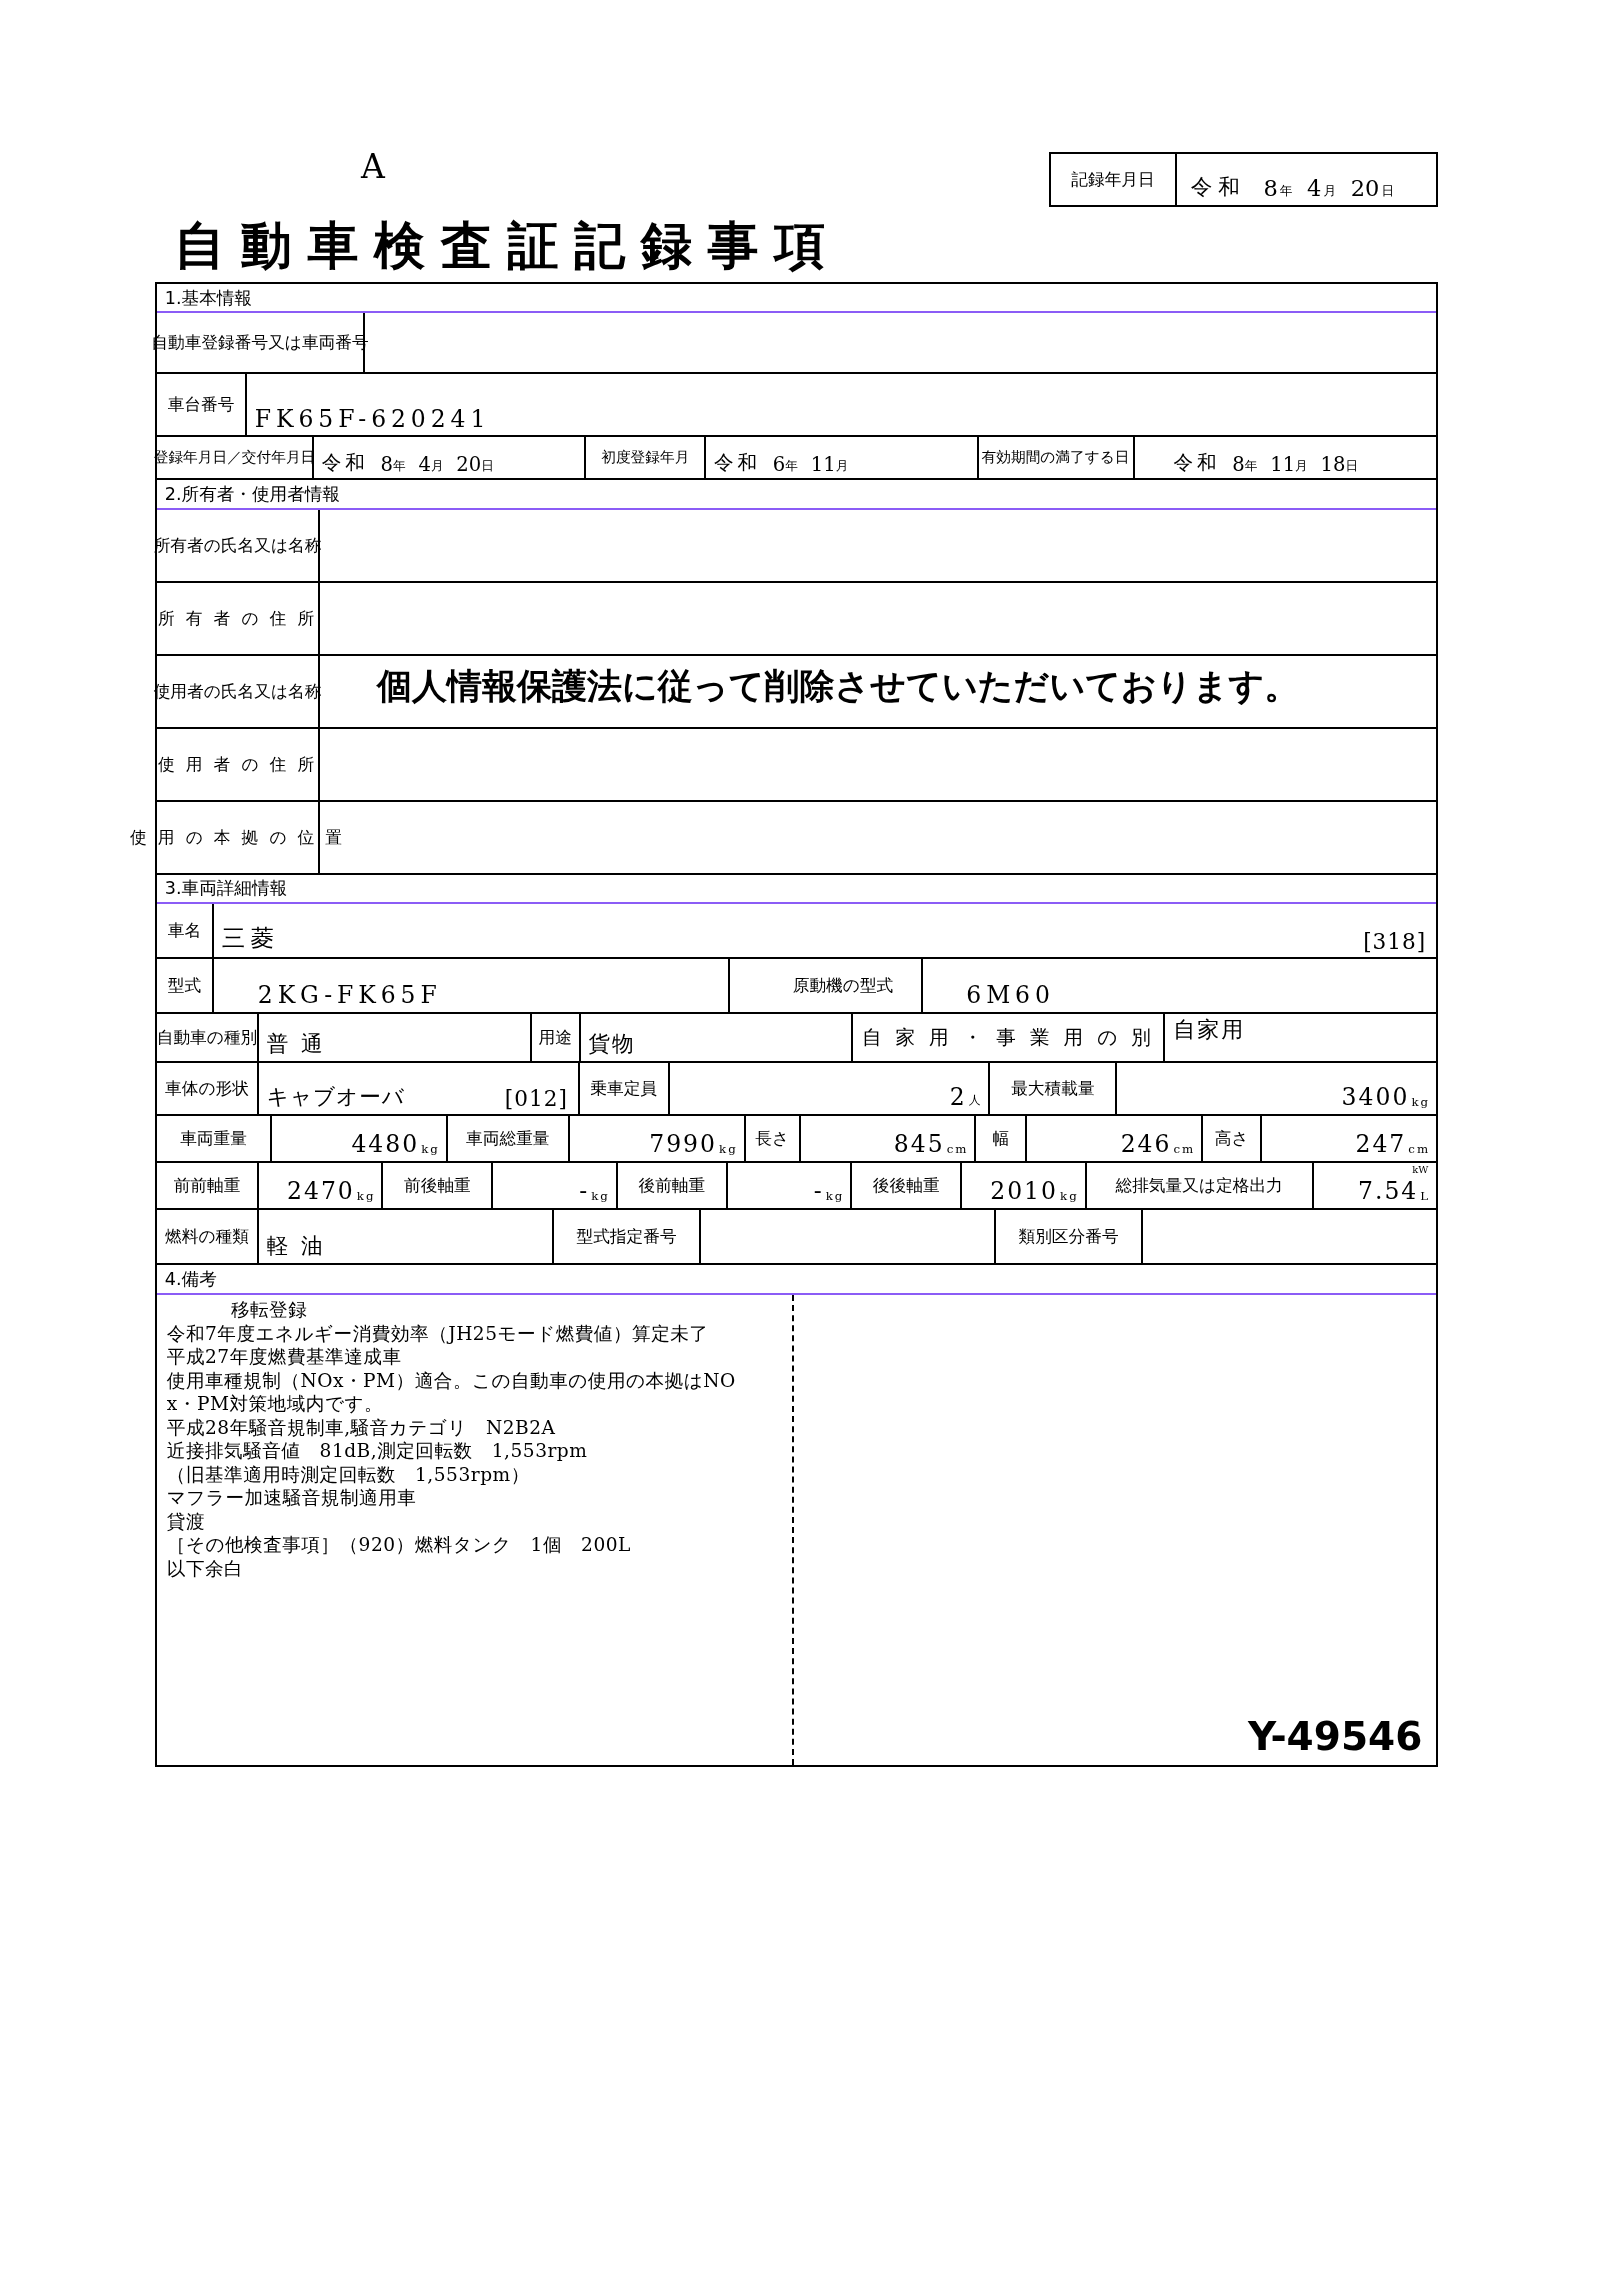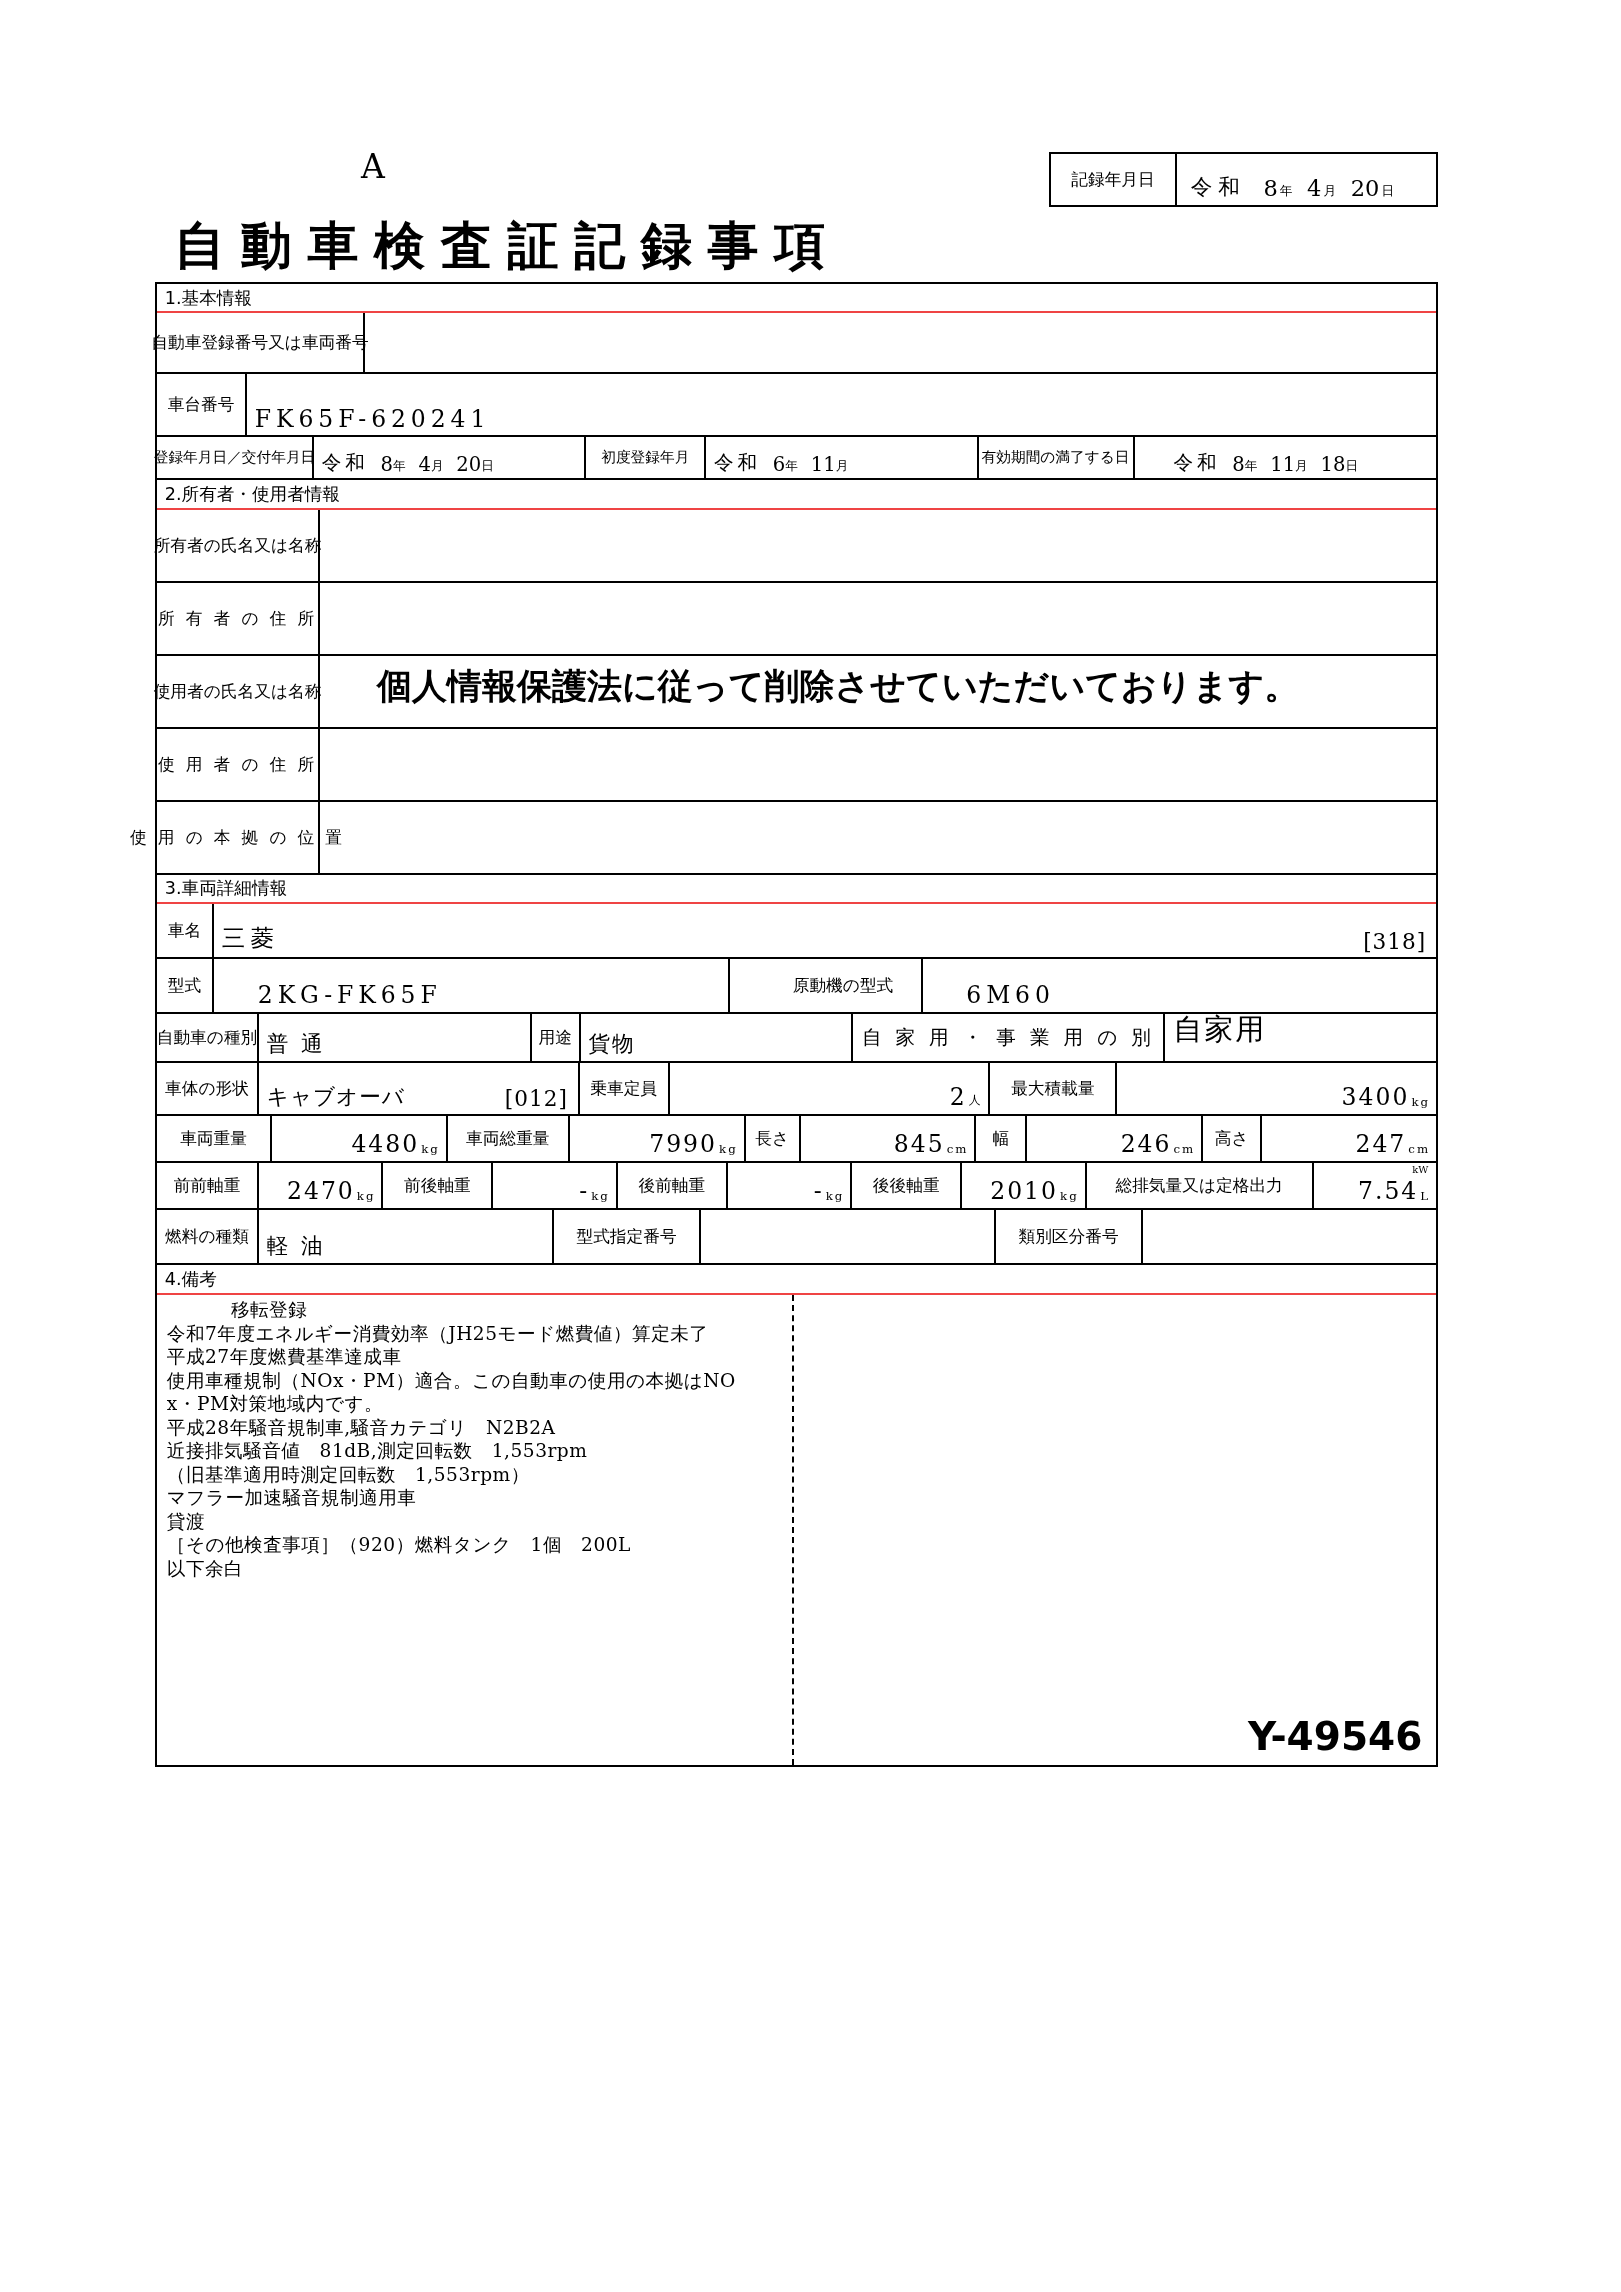--- a/index.html
+++ b/index.html
@@ -86,21 +86,21 @@
     top: 282px;
     width: 1283px;
     border-left: 2.9px solid #000;
     border-right: 2.9px solid #000;
     border-top: 2.9px solid #000;
     border-bottom: 2.9px solid #000;
     box-sizing: border-box;
   }
   .sec-head {
     height: 27.4px;
-    border-bottom: 2px solid #ef4444;
+    border-bottom: 2px solid #8b5cf6;
     font-size: 17.6px;
     display: flex;
     align-items: center;
     padding-left: 7.8px;
     letter-spacing: 0px;
     background: #fff;
   }
   .row {
     display: flex;
     border-bottom: 2px solid #000;
@@ -323,21 +323,21 @@
       <div class="cell lbl" style="width:157px">原動機の型式</div>
       <div class="cell val nb">6M60</div>
     </div>
 
     <div class="row h-kind">
       <div class="cell lbl" style="width:102px">自動車の種別</div>
       <div class="cell val" style="width:159px;font-size:21.6px;letter-spacing:2.9px">普 通</div>
       <div class="cell lbl" style="width:49px">用途</div>
       <div class="cell val" style="width:182px;font-size:21.6px;letter-spacing:2px">貨物</div>
       <div class="cell lbl" style="width:312px;font-size:19.6px;letter-spacing:3.9px;justify-content:center">自 家 用 ・ 事 業 用 の 別</div>
-      <div class="cell val nb" style="font-size:29px;letter-spacing:2px;align-items:center;padding-bottom:16px">自家用</div>
+      <div class="cell val nb" style="font-size:22px;letter-spacing:2px;align-items:center;padding-bottom:16px">自家用</div>
     </div>
 
     <div class="row h-body">
       <div class="cell lbl" style="width:102px">車体の形状</div>
       <div class="cell val" style="width:437px;font-size:21.6px;letter-spacing:1px">
         <span>キャブオーバ</span>
         <span class="bracket">[012]</span>
       </div>
       <div class="cell lbl" style="width:90px">乗車定員</div>
       <div class="cell val rt" style="width:194px">

